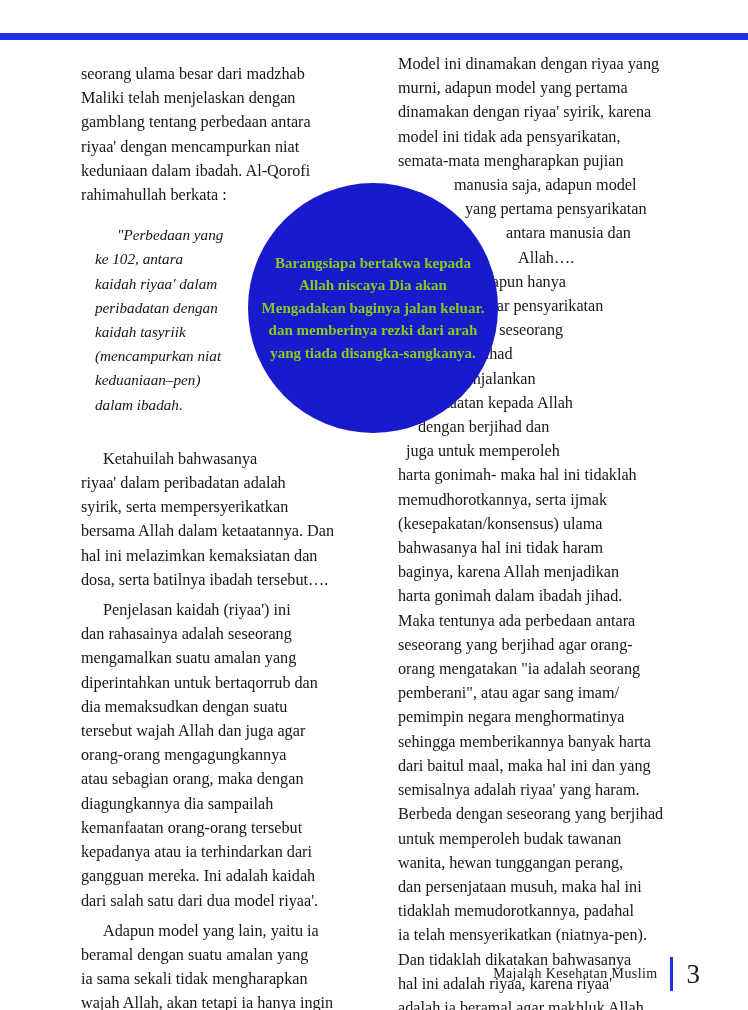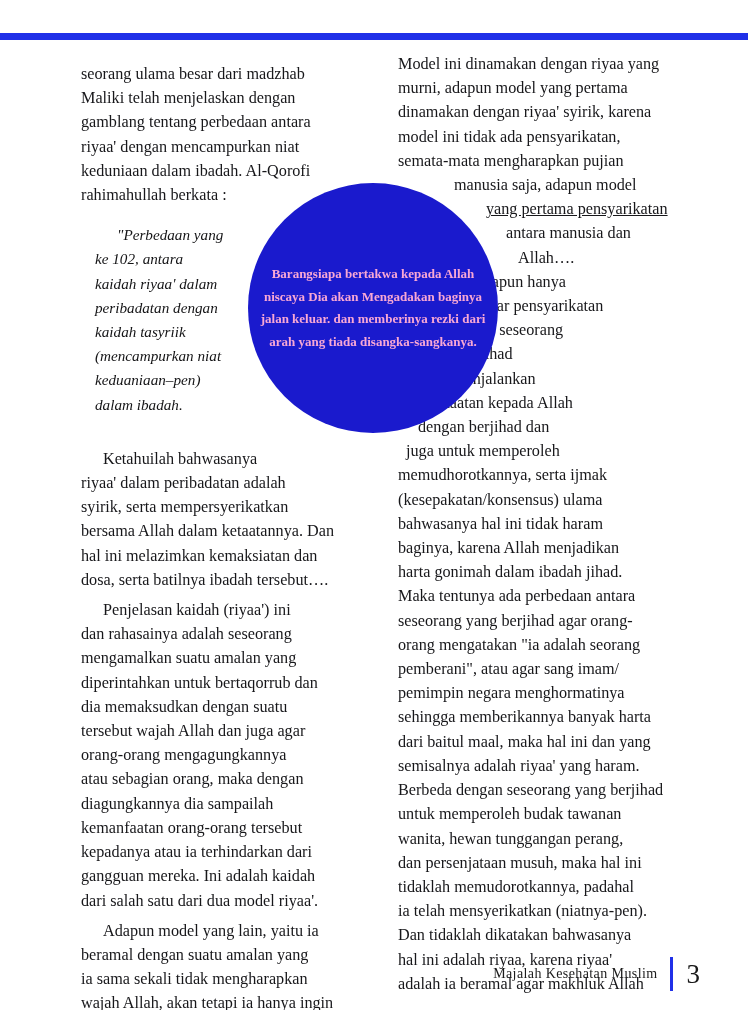--- a/index.html
+++ b/index.html
@@ -65,21 +65,21 @@
     font-style: italic;
     font-size: 15.2px;
     line-height: 24.2px;
     text-indent: 20px;
     color: #141416;
   }
 
   
   .rline { display: block; white-space: nowrap; }
   .rline.c1 { margin-left: 56px; }
-  .rline.c2 { margin-left: 88px; text-decoration: underline; }
+  .rline.c2 { margin-left: 67px; }
   .rline.c3 { margin-left: 108px; }
   .rline.c4 { margin-left: 120px; }
   .rline.c5 { margin-left: 74px; }
   .rline.c6 { margin-left: 62px; }
   .rline.c7 { margin-left: 46px; }
   .rline.c8 { margin-left: 26px; }
   .rline.c9 { margin-left: 14px; }
   .rline.c10 { margin-left: 32px; }
   .rline.c11 { margin-left: 20px; }
   .rline.c12 { margin-left: 8px; }
@@ -96,23 +96,23 @@
     width: 250px;
     height: 250px;
     border-radius: 50%;
     background: #1a1acd;
     display: flex;
     align-items: center;
     justify-content: center;
     z-index: 5;
   }
   #callout-text {
-    color: #f9a8d4;
+    color: #84cc16;
     font-weight: bold;
-    font-size: 13px;
+    font-size: 15px;
     line-height: 22.5px;
     text-align: center;
     padding: 0 12px;
     font-family: "Liberation Serif", "DejaVu Serif", serif;
   }
 
   
   #footer {
     position: absolute;
     left: 398px;
@@ -216,20 +216,21 @@
     <span class="rline c3">antara manusia dan</span>
     <span class="rline c4">Allah….</span>
     <span class="rline c5">Adapun hanya</span>
     <span class="rline c6">sekedar pensyarikatan</span>
     <span class="rline c7">–seperti seseorang</span>
     <span class="rline c8">yang berjihad</span>
     <span class="rline c9">untuk menjalankan</span>
     <span class="rline c10">ketaatan kepada Allah</span>
     <span class="rline c11">dengan berjihad dan</span>
     <span class="rline c12">juga untuk memperoleh</span>
+    <span class="rline">harta gonimah- maka hal ini tidaklah</span>
     <span class="rline">memudhorotkannya, serta ijmak</span>
     <span class="rline">(kesepakatan/konsensus) ulama</span>
     <span class="rline">bahwasanya hal ini tidak haram</span>
     <span class="rline">baginya, karena Allah menjadikan</span>
     <span class="rline">harta gonimah dalam ibadah jihad.</span>
     <span class="rline">Maka tentunya ada perbedaan antara</span>
     <span class="rline">seseorang yang berjihad agar orang-</span>
     <span class="rline">orang mengatakan "ia adalah seorang</span>
     <span class="rline">pemberani", atau agar sang imam/</span>
     <span class="rline">pemimpin negara menghormatinya</span>

